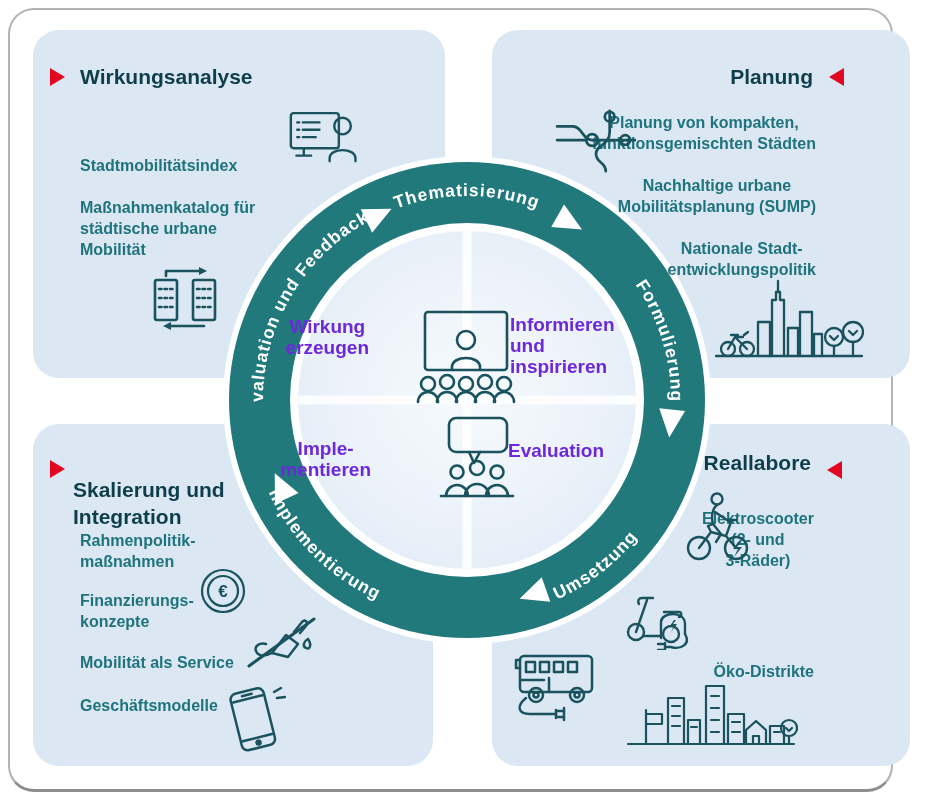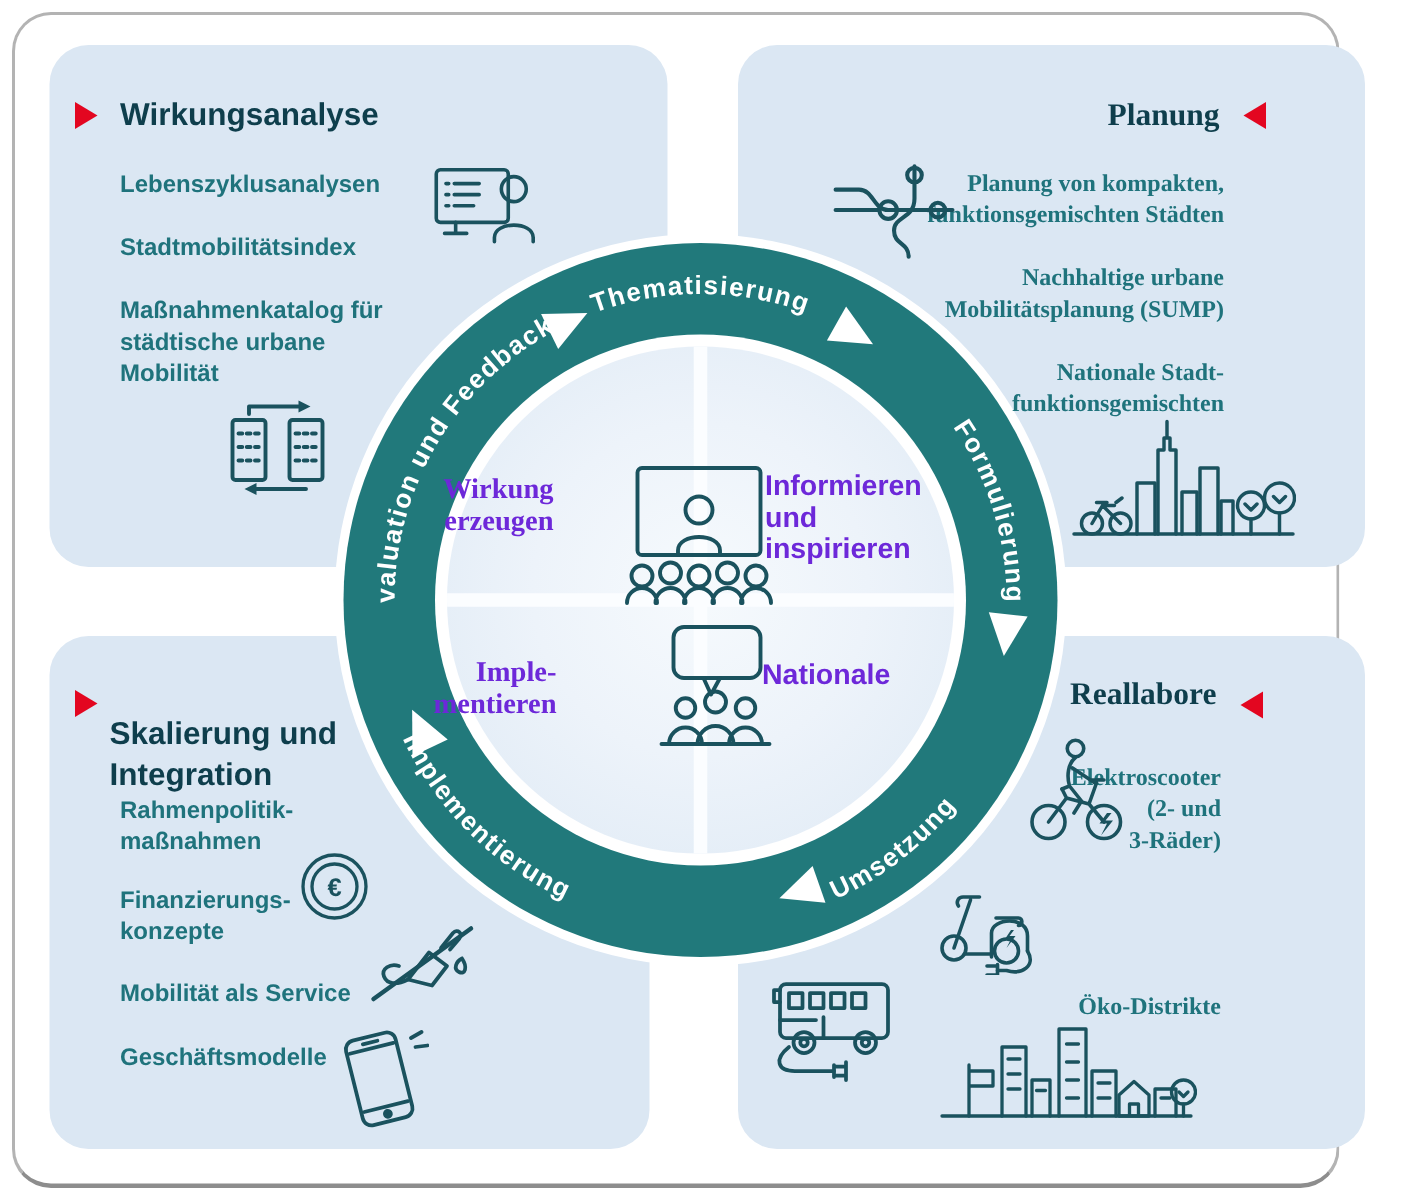--- a/index.html
+++ b/index.html
@@ -4,21 +4,21 @@
 <style>
   html,body{margin:0;padding:0;background:#fff;width:945px;height:796px;overflow:hidden;
     font-family:"Liberation Sans",sans-serif;}
   #stage{position:relative;width:901px;height:796px;background:#fff;}
   .frame{position:absolute;left:8px;top:8px;right:8px;bottom:4px;background:#fff;
     border:2px solid #b3b3b3;border-bottom:3px solid #8d8d8d;border-radius:26px;}
   .card{position:absolute;background:#dbe7f3;border-radius:26px;z-index:1;}
   .abs{position:absolute;}
   .title{font-size:21px;font-weight:bold;color:#0e3e4c;line-height:27px;white-space:pre-line;z-index:3;}
   .item{font-size:16px;font-weight:bold;color:#1f737c;line-height:21px;white-space:pre-line;z-index:3;}
-  .r{text-align:right;font-family:Liberation Serif, serif;}
+  .r{text-align:center;}
   .centertxt{font-size:19px;font-weight:bold;color:#6d28d9;line-height:21px;white-space:pre-line;z-index:4;}
   .tri-right{width:0;height:0;border-top:9px solid transparent;border-bottom:9px solid transparent;
     border-left:15px solid #e30620;z-index:3;}
   .tri-left{width:0;height:0;border-top:9px solid transparent;border-bottom:9px solid transparent;
     border-right:15px solid #e30620;z-index:3;}
   .icon{z-index:3;color:#1a525e;}
   .icon svg{display:block;}
   .ring{z-index:2;}
   .ctr{z-index:4;}
   .ringlabel{font-size:17.5px;font-weight:bold;fill:#ffffff;letter-spacing:1px;}
@@ -29,21 +29,20 @@
 <div id="stage">
   <div class="frame"></div>
 
   <div class="card" style="left:33px;top:30px;width:412px;height:348px;"></div>
   <div class="card" style="left:492px;top:30px;width:418px;height:348px;"></div>
   <div class="card" style="left:33px;top:424px;width:400px;height:342px;"></div>
   <div class="card" style="left:492px;top:424px;width:418px;height:342px;"></div>
 
   <div class="abs tri-right" style="left:50px;top:68px;"></div>
   <div class="abs title" style="left:80px;top:63px;">Wirkungsanalyse</div>
-  <div class="abs item" style="left:80px;top:113px;">Lebenszyklusanalysen</div>
   <div class="abs item" style="left:80px;top:155px;">Stadtmobilitätsindex</div>
   <div class="abs item" style="left:80px;top:197px;">Maßnahmenkatalog für
 städtische urbane
 Mobilität</div>
   <div class="abs icon" style="left:289px;top:110px;">
     <svg width="72" height="58" viewBox="0 0 78 60" fill="none" stroke="currentColor" stroke-width="2.6" stroke-linecap="round" stroke-linejoin="round">
       <rect x="2" y="2" width="52" height="38" rx="3"></rect>
       <path d="M9 12 h2 M15 12 h18 M9 20 h2 M15 20 h18 M9 28 h2 M15 28 h14"></path>
       <path d="M16 40 v8 M8 48 h16"></path>
       <circle cx="58" cy="16" r="9"></circle>
@@ -63,21 +62,21 @@
     </svg>
   </div>
 
   <div class="abs tri-left" style="right:57px;top:68px;"></div>
   <div class="abs title r" style="right:88px;top:63px;">Planung</div>
   <div class="abs item r" style="right:85px;top:112px;">Planung von kompakten,
 funktionsgemischten Städten</div>
   <div class="abs item r" style="right:85px;top:175px;">Nachhaltige urbane
 Mobilitätsplanung (SUMP)</div>
   <div class="abs item r" style="right:85px;top:238px;">Nationale Stadt-
-funktionsgemischten</div>
+entwicklungspolitik</div>
   <div class="abs icon" style="left:552px;top:105px;">
     <svg width="90" height="74" viewBox="0 0 90 76" fill="none" stroke="currentColor" stroke-width="2.8" stroke-linecap="round" stroke-linejoin="round">
       <path d="M4 22 H20 C30 22 30 36 40 36 H84"></path>
       <path d="M4 36 H34"></path>
       <path d="M58 6 V28 C58 42 44 40 44 50 C44 60 54 58 54 68"></path>
       <circle cx="40" cy="36" r="6"></circle>
       <circle cx="58" cy="12" r="5"></circle>
       <circle cx="74" cy="36" r="5"></circle>
     </svg>
   </div>
@@ -241,21 +240,21 @@
     </g>
   </svg>
 
   <div class="abs centertxt r ctr" style="right:532px;top:316px;">Wirkung
 erzeugen</div>
   <div class="abs centertxt ctr" style="left:510px;top:314px;">Informieren
 und
 inspirieren</div>
   <div class="abs centertxt r ctr" style="right:530px;top:438px;">Imple-
 mentieren</div>
-  <div class="abs centertxt ctr" style="left:508px;top:440px;">Nationale</div>
+  <div class="abs centertxt ctr" style="left:508px;top:440px;">Evaluation</div>
 
   <div class="abs icon ctr" style="left:410px;top:310px;">
     <svg width="112" height="94" viewBox="0 0 110 94" fill="none" stroke="currentColor" stroke-width="2.6" stroke-linecap="round" stroke-linejoin="round">
       <rect x="14" y="2" width="82" height="58" rx="3"></rect>
       <circle cx="55" cy="30" r="9"></circle>
       <path d="M41 60 v-3 c0 -12 28 -12 28 0 v3"></path>
       <circle cx="17" cy="74" r="7"></circle>
         <circle cx="36" cy="72" r="7"></circle>
         <circle cx="55" cy="74" r="7"></circle>
         <circle cx="74" cy="72" r="7"></circle>

